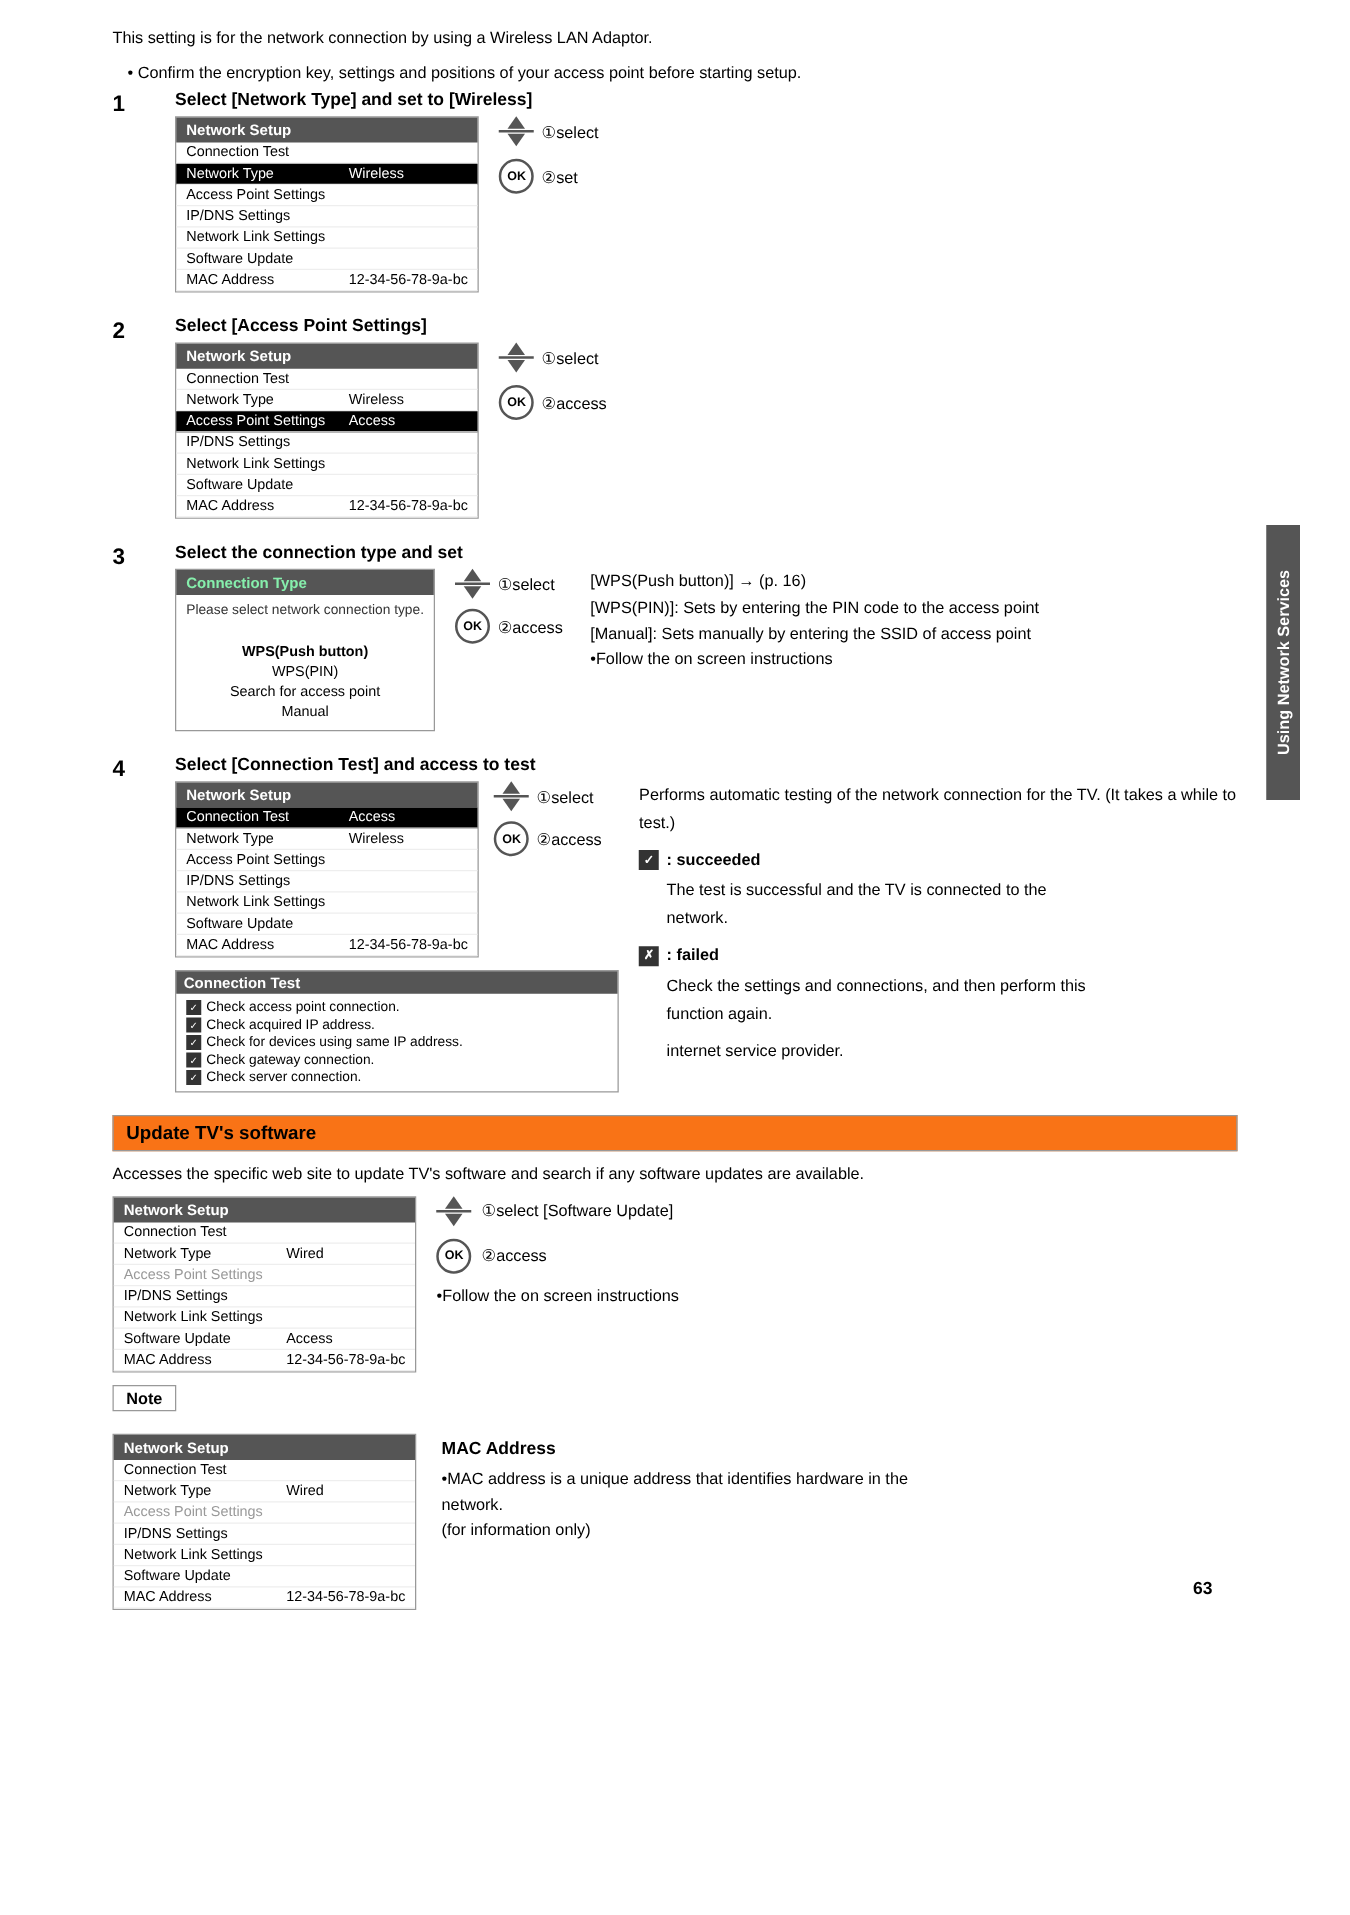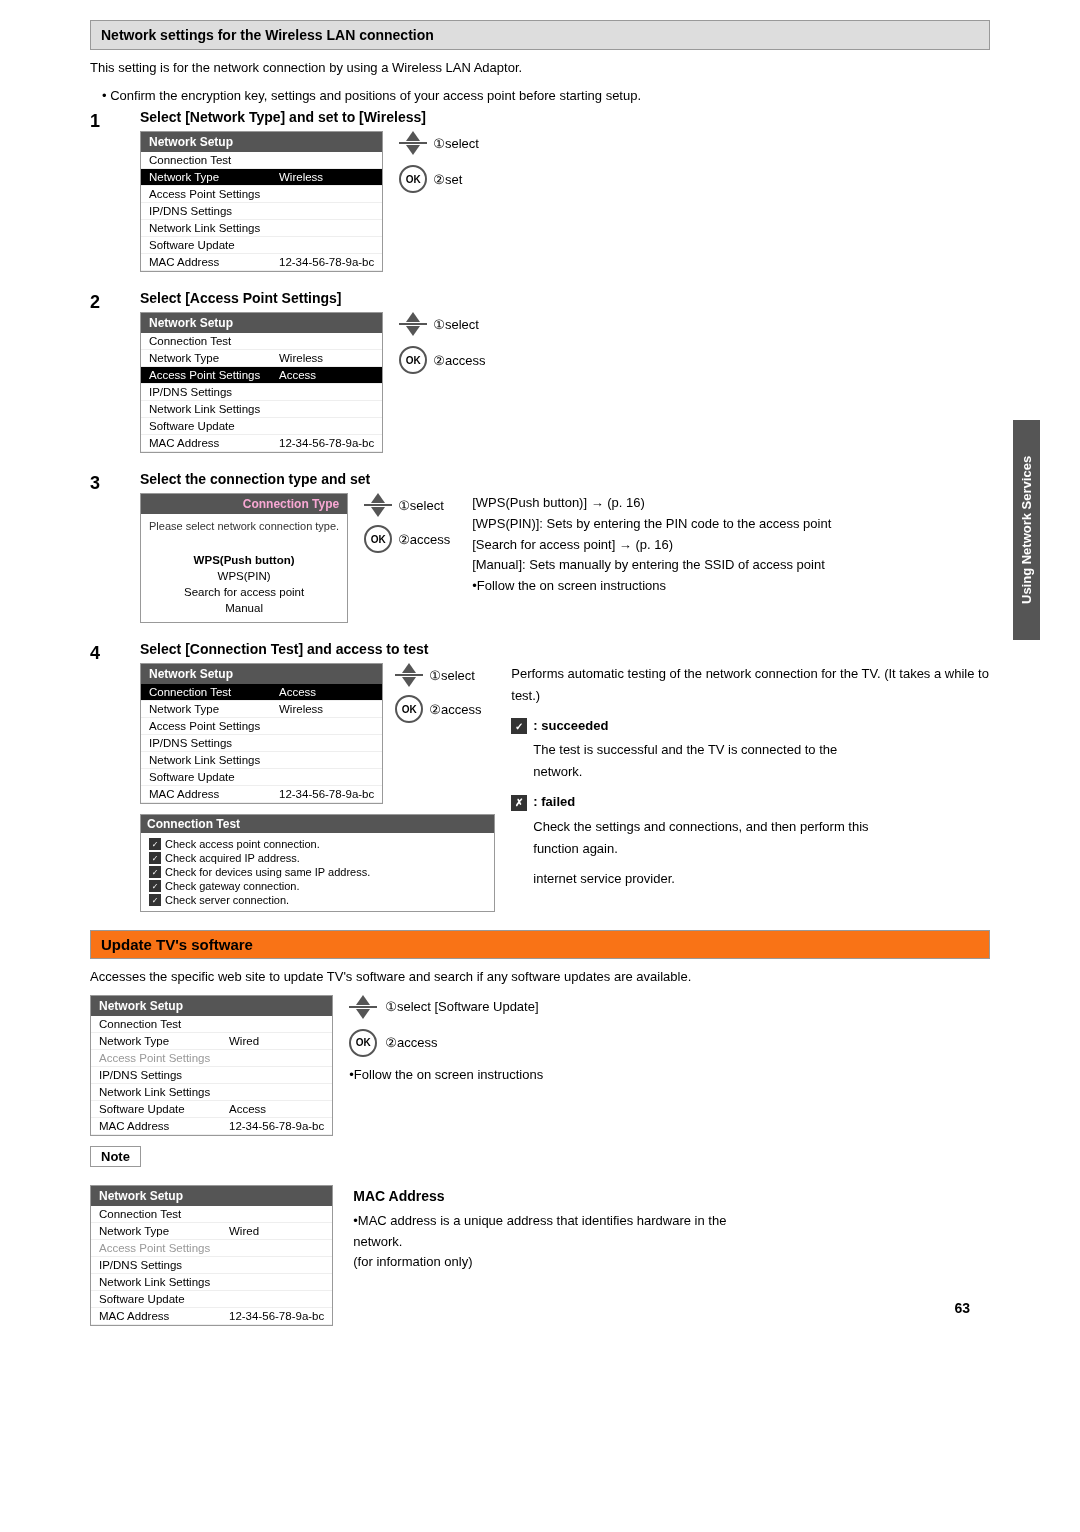--- a/index.html
+++ b/index.html
@@ -146,26 +146,25 @@
       flex: 1;
     }
     .connection-type-box {
       border: 1px solid #999;
       min-width: 200px;
       font-size: 11.5px;
       padding-bottom: 6px;
     }
     .connection-type-box .table-header {
       background: #555;
-      color: #f9a8d4;
+      color: #86efac;
       padding: 3px 8px;
       font-weight: bold;
       font-size: 12px;
       margin-bottom: 4px;
-      text-align: right;
     }
     .connection-type-box .sub-text {
       padding: 2px 8px;
       font-size: 11px;
       color: #333;
     }
     .connection-type-box .option-row {
       padding: 2px 8px;
       font-size: 11.5px;
     }
@@ -300,21 +299,20 @@
       font-size: 13px;
       line-height: 1.7;
     }
   </style>
 </head>
 <body>
 
 <div class="page-container">
 
   
-  <div class="section-header">Network settings for the Wireless LAN connection</div>
 
   
   <p class="intro-text">This setting is for the network connection by using a Wireless LAN Adaptor.</p>
   <p class="bullet-text">• <span>Confirm the encryption key, settings and positions of your access point before starting setup.</span></p>
 
   
   <div class="step-container">
     <div class="step-number">1</div>
     <div class="step-content">
       <div class="step-title">Select [Network Type] and set to [Wireless]</div>
@@ -450,21 +448,20 @@
               <span>①select</span>
             </div>
             <div class="arrow-item">
               <div class="ok-circle">OK</div>
               <span>②access</span>
             </div>
           </div>
           <div class="step-desc">
             <p>[WPS(Push button)] → (p. 16)</p>
             <p>[WPS(PIN)]: Sets by entering the PIN code to the access point</p>
-            <p>[Search for access point] → (p. 16)</p>
             <p>[Manual]: Sets manually by entering the SSID of access point</p>
             <p>•<span>Follow the on screen instructions</span></p>
           </div>
         </div>
       </div>
     </div>
   </div>
 
   
   <div class="step-container">

